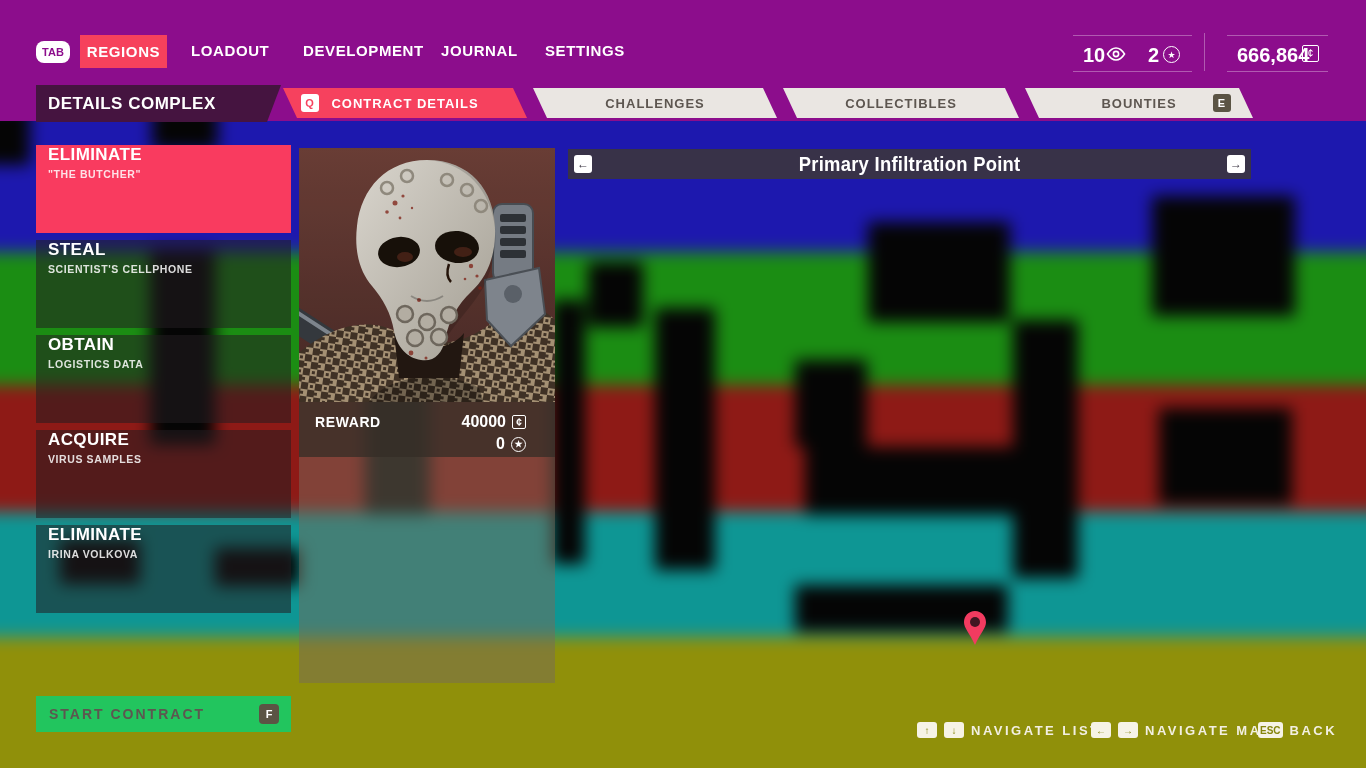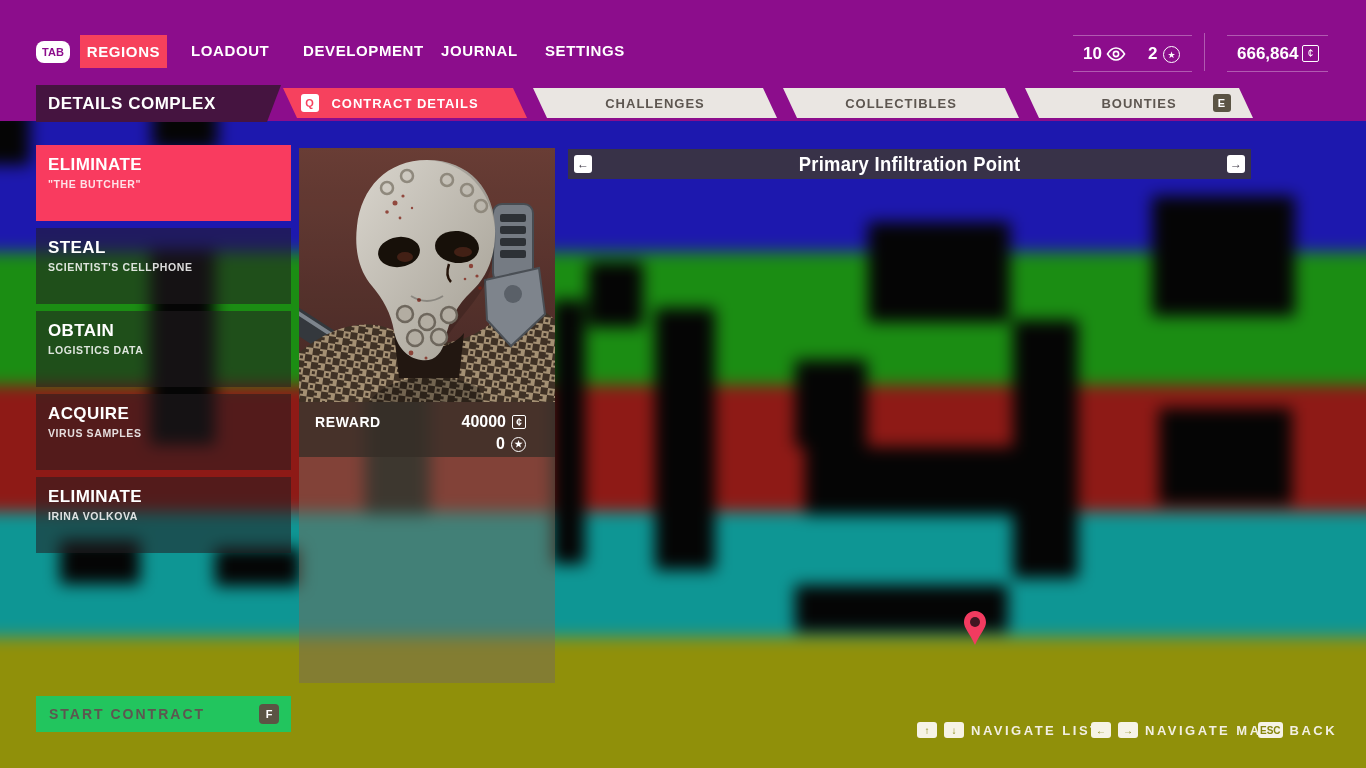--- a/index.html
+++ b/index.html
@@ -14,21 +14,21 @@
   .blk{position:absolute;background:#050505;}
 
   
   #topbar{position:absolute;left:0;top:0;width:1366px;height:121px;background:#8c0d8c;}
   .keycap{display:flex;align-items:center;justify-content:center;background:#fff;color:#8c0d8c;
     font-weight:bold;border-radius:8px;}
   .navlabel{position:absolute;top:42px;color:#fff;font-weight:bold;font-size:15px;letter-spacing:.6px;}
   #regions-btn{position:absolute;left:80px;top:35px;width:87px;height:33px;background:#f6415c;
     display:flex;align-items:center;justify-content:center;color:#fff;font-weight:bold;font-size:15px;letter-spacing:.6px;}
   .statline{position:absolute;height:1px;background:rgba(255,255,255,.32);}
-  .statnum{position:absolute;color:#fff;font-weight:bold;font-size:17px;}
+  .statnum{position:absolute;color:#fff;font-weight:bold;font-size:20px;}
   .outline-icon{position:absolute;border:1.5px solid #fff;color:#fff;display:flex;align-items:center;justify-content:center;}
 
   
   .tab{position:absolute;top:88px;height:30px;background:#eae6e2;
     clip-path:polygon(0 0,calc(100% - 14px) 0,100% 100%,14px 100%);
     display:flex;align-items:center;justify-content:center;
     color:#5d5650;font-weight:bold;font-size:13px;letter-spacing:1px;}
   .tab.active{background:#f6415e;color:#fff;}
   #region-title{position:absolute;left:36px;top:85px;width:245px;height:37px;background:#451440;
     clip-path:polygon(0 0,100% 0,calc(100% - 14px) 100%,0 100%);
@@ -38,21 +38,21 @@
 
   
   #map-header{position:absolute;left:568px;top:149px;width:683px;height:30px;background:rgba(58,52,66,.95);
     display:flex;align-items:center;justify-content:center;}
   #map-header .title{color:#fff;font-size:20px;font-weight:bold;display:inline-block;transform:scaleX(.92);letter-spacing:.3px;}
   .hdr-arrow{position:absolute;top:6px;width:18px;height:18px;background:#fff;border-radius:3px;color:#3a3442;
     display:flex;align-items:center;justify-content:center;font-size:12px;font-weight:bold;cursor:pointer;}
 
   
   #contract-list{position:absolute;left:36px;top:145px;width:255px;display:flex;flex-direction:column;gap:7px;}
-  .contract{height:76px;background:rgba(34,30,33,.55);color:#fff;padding:10px 12px;box-sizing:border-box;cursor:pointer;}
+  .contract{height:88px;background:rgba(34,30,33,.55);color:#fff;padding:0 12px;box-sizing:border-box;cursor:pointer;}
   .contract.selected{background:#f93b5f;}
   .contract .action{font-size:17px;font-weight:bold;letter-spacing:.4px;}
   .contract .target{font-size:10.5px;letter-spacing:.6px;color:rgba(255,255,255,.85);margin-top:3px;font-weight:bold;}
 
   
   #portrait{position:absolute;left:299px;top:148px;width:256px;height:254px;}
   #reward-strip{position:absolute;left:299px;top:402px;width:256px;height:55px;background:rgba(62,54,46,.88);}
   #detail-panel{position:absolute;left:299px;top:457px;width:256px;height:226px;background:rgba(118,106,90,.5);}
   .reward-label{position:absolute;left:16px;top:12px;color:#fff;font-weight:bold;font-size:14px;letter-spacing:.6px;}
   .reward-line{position:absolute;right:29px;display:flex;align-items:center;gap:6px;color:#fff;font-weight:bold;font-size:16px;}

